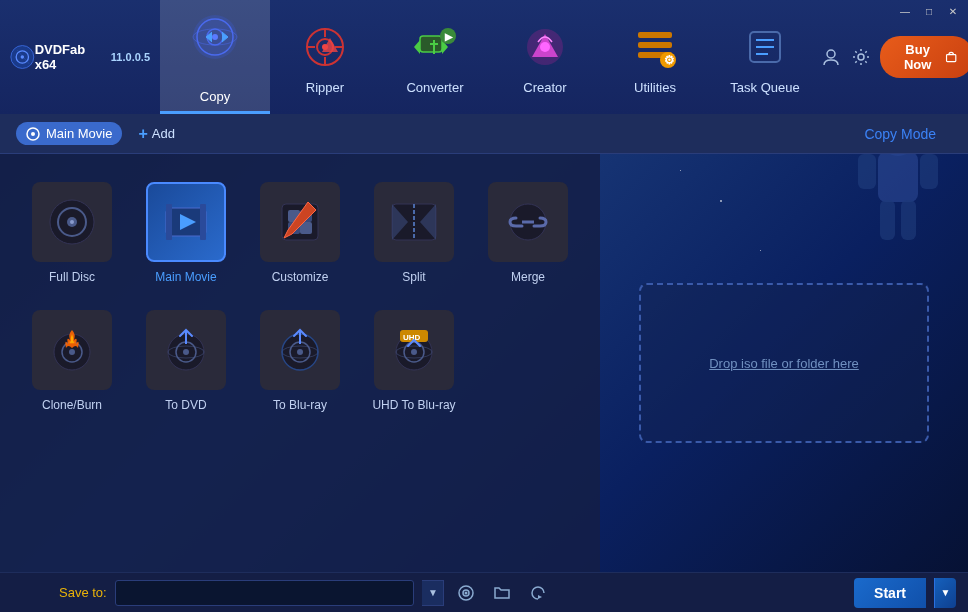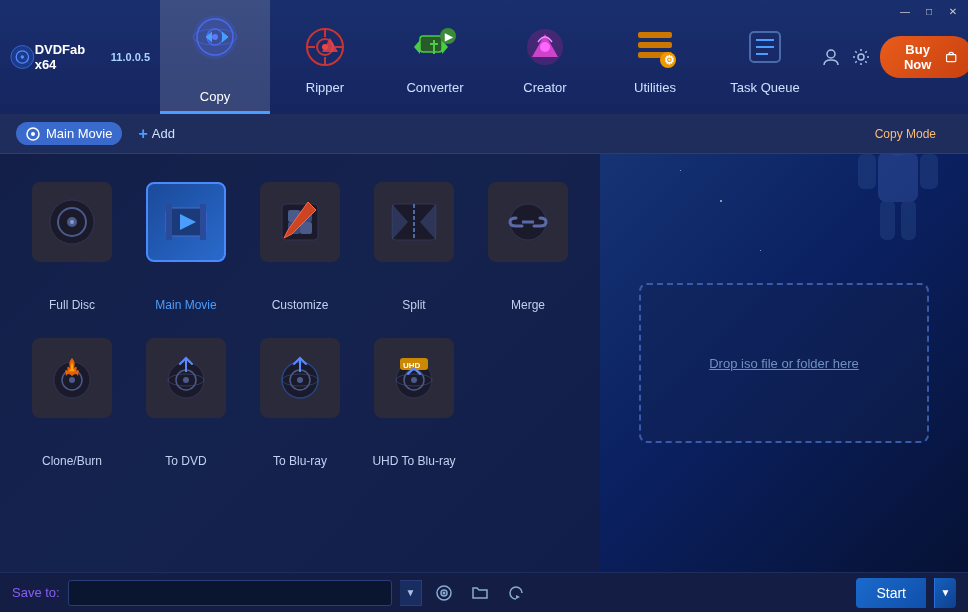--- a/index.html
+++ b/index.html
@@ -198,22 +198,22 @@
       display: flex;
       align-items: center;
       gap: 4px;
       color: #cce0ff;
       font-size: 13px;
       cursor: pointer;
       background: none;
       border: none;
     }
     .copy-mode-label {
-      color: #fdba74;
-      font-size: 12px;
+      color: #3b82f6;
+      font-size: 14px;
       font-weight: 500;
       padding: 0 16px;
     }
 
     
     .main-content {
       position: absolute;
       top: 154px;
       left: 0;
       right: 0;
@@ -235,21 +235,20 @@
     }
 
     .mode-item {
       display: flex;
       flex-direction: column;
       align-items: center;
       cursor: pointer;
       padding: 8px 4px;
       border-radius: 8px;
       transition: background 0.2s;
-      gap: 28px;
     }
 
     .mode-icon-box {
       width: 80px;
       height: 80px;
       border-radius: 8px;
       display: flex;
       align-items: center;
       justify-content: center;
       margin-bottom: 8px;
@@ -315,23 +314,24 @@
       height: 40px;
       background: #141e45;
       display: flex;
       align-items: center;
       padding: 0 12px;
       gap: 8px;
       z-index: 10;
       border-top: 1px solid #1e2d5c;
     }
     .save-to-label {
-      color: #8b5cf6;
+      color: #eab308;
       font-size: 13px;
       white-space: nowrap;
+      margin-left: 47px;
     }
     .save-path-input {
       flex: 1;
       height: 26px;
       background: #0a1530;
       border: 1px solid #2a3d7a;
       color: #c0d0f0;
       font-size: 12px;
       padding: 0 6px;
       border-radius: 3px;
@@ -362,21 +362,21 @@
       background: transparent;
       font-size: 14px;
     }
     .start-btn {
       background: linear-gradient(135deg, #1a6acc, #1050aa);
       color: white;
       border: none;
       border-radius: 4px 0 0 4px;
       padding: 4px 20px;
       font-size: 14px;
-      font-weight: normal;
+      font-weight: bold;
       cursor: pointer;
       height: 30px;
     }
     .start-dropdown-btn {
       width: 22px;
       height: 30px;
       background: linear-gradient(135deg, #1560bc, #0e4090);
       border: none;
       border-left: 1px solid #2a70e0;
       color: white;

